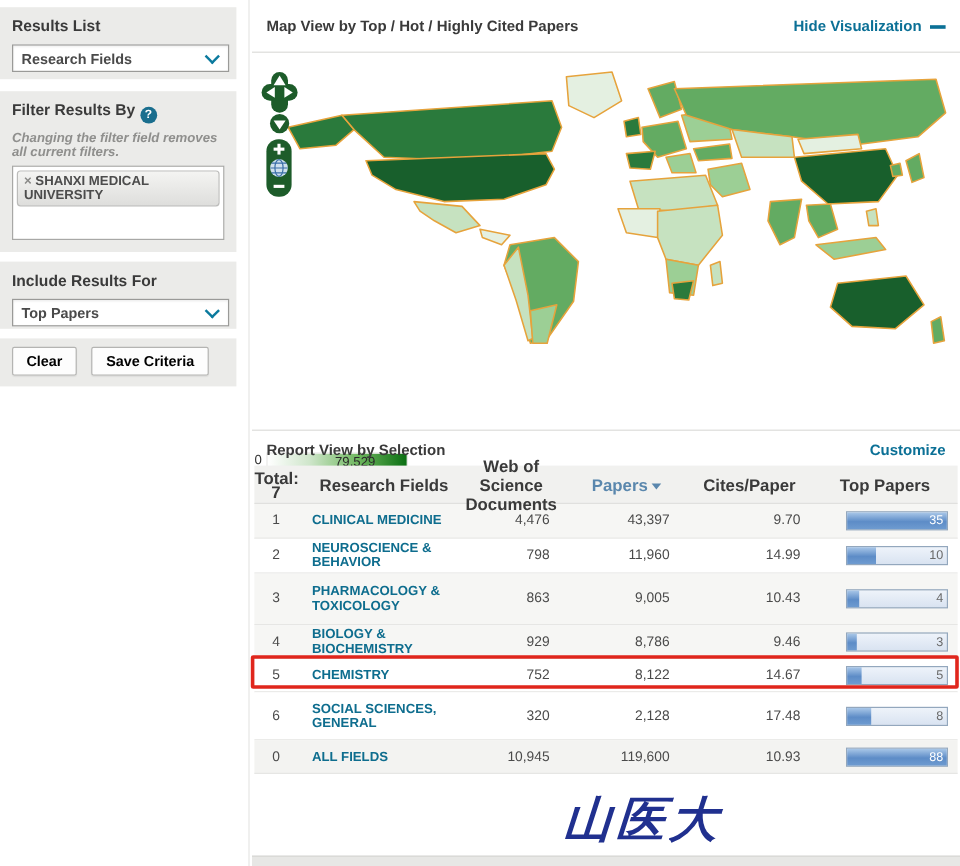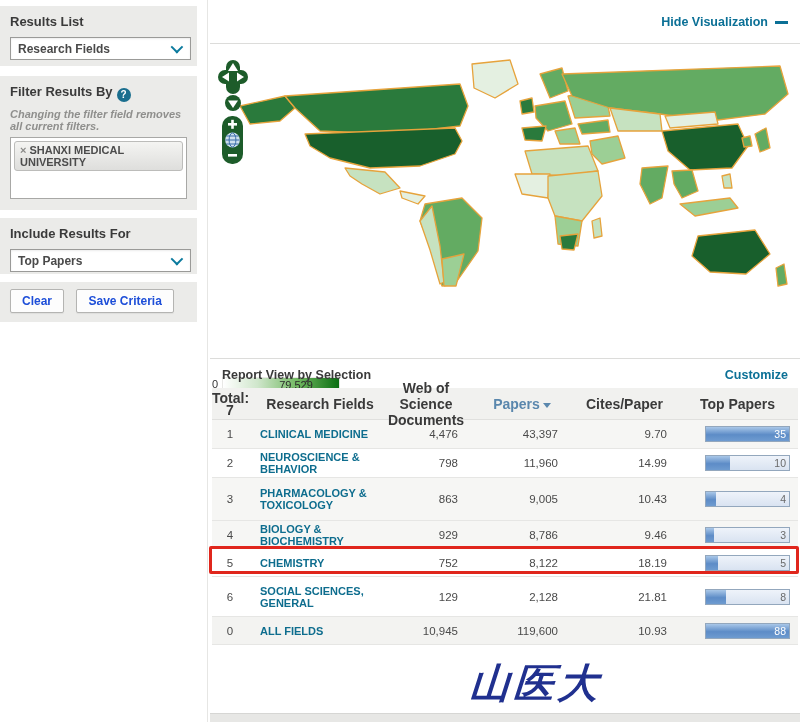--- a/index.html
+++ b/index.html
@@ -12,21 +12,21 @@
   .side-title { font-size:13px; font-weight:bold; color:#3a3a3a; }
   .dropdown { position:relative; margin-top:8px; width:181px; height:23px; background:#fff; border:1px solid #9a9a98; display:flex; align-items:center; box-shadow:inset 0 1px 2px rgba(0,0,0,.08); }
   .dropdown .dd-value { flex:1; font-size:12px; font-weight:bold; color:#4a4a4a; padding-left:7px; white-space:nowrap; overflow:hidden; }
   .chev { width:9px; height:9px; border-right:2px solid #0b7a9e; border-bottom:2px solid #0b7a9e; transform:rotate(45deg) translateY(-2px); margin-right:10px; }
   .note { font-size:11px; font-style:italic; font-weight:bold; color:#8f8f8d; line-height:12px; margin-top:6px; }
   .addfilter { font-size:12px; font-weight:bold; color:#0b7096; margin-top:7px; cursor:pointer; }
   .helpdot { display:inline-block; width:14px; height:14px; border-radius:50%; background:#1a6e8e; color:#fff; font-size:10px; font-weight:bold; text-align:center; line-height:14px; vertical-align:-2px; margin-left:4px; }
   .listbox { margin-top:5px; width:177px; height:62px; background:#fff; border:1px solid #a8a8a6; padding:3px; }
   .chip { background:linear-gradient(#f4f4f2,#dededc); border:1px solid #bcbcba; border-radius:3px; padding:2px 5px; font-size:11px; font-weight:bold; color:#4c4c4c; line-height:12px; }
   .chip .x { color:#8a8a88; margin-right:3px; font-weight:bold; }
-  .btn { display:inline-block; background:#fdfdfd; border:1px solid #b4b4b2; border-radius:2px; padding:4px 11px; font-size:12px; font-weight:bold; color:#1d4ed8; cursor:pointer; box-shadow:0 1px 1px rgba(0,0,0,.06); }
+  .btn { display:inline-block; background:#fdfdfd; border:1px solid #b4b4b2; border-radius:2px; padding:4px 11px; font-size:12px; font-weight:bold; color:#000000; cursor:pointer; box-shadow:0 1px 1px rgba(0,0,0,.06); }
   .sep-line { position:absolute; left:207px; top:0; width:1px; height:722px; background:#e6e6e4; }
 
   
   #main { position:absolute; left:210px; top:0; width:590px; height:722px; background:#fff; }
   .panel-head { position:absolute; left:0; top:0; width:590px; height:44px; border-bottom:1px solid #dcdcda; }
   .panel-title { position:absolute; left:12px; top:15px; font-size:12.5px; font-weight:bold; color:#3a3a3a; }
   .tlink { font-size:12.5px; font-weight:bold; color:#0b7096; cursor:pointer; }
   .hide-vis { position:absolute; right:12px; top:15px; display:flex; align-items:center; gap:7px; }
   .minus-ic { width:13px; height:3px; background:#0b7096; }
 
@@ -104,20 +104,21 @@
       <span class="btn">Clear</span>
       <span class="btn" style="margin-left:8px;">Save Criteria</span>
     </div>
   </div>
 
   <div class="sep-line"></div>
 
   <div id="main">
 
     <div class="panel-head">
+      <div class="panel-title">Map View by Top / Hot / Highly Cited Papers</div>
       <div class="hide-vis">
         <span class="tlink">Hide Visualization</span>
         <span class="minus-ic"></span>
       </div>
     </div>
 
     <div id="map-wrap">
       <svg id="map-svg" width="590" height="278" viewBox="0 0 590 278">
           <path d="M30,60 L75,50 L85,62 L70,75 L40,78 Z" fill="#2a7a3c" stroke="#e6a33c" stroke-width="1.3" stroke-linejoin="round"></path>
           <path d="M75,50 L250,38 L258,60 L250,80 L180,88 L110,85 L85,62 Z" fill="#2a7a3c" stroke="#e6a33c" stroke-width="1.3" stroke-linejoin="round"></path>
@@ -261,34 +262,34 @@
                 <div class="bar-fill" style="width: 10%;"></div>
                 <span class="bar-val" style="color: rgb(106, 106, 106);">3</span>
               </div>
             </div>
           </div>
           <div class="t-row" style="height: 28px; background: rgb(255, 255, 255);">
             <div class="c-rank">5</div>
             <div class="c-field"><span class="field-link">CHEMISTRY</span></div>
             <div class="c-docs">752</div>
             <div class="c-cites">8,122</div>
-            <div class="c-cpp">18.19</div>
+            <div class="c-cpp">14.67</div>
             <div class="c-papers">
               <div class="bar">
                 <div class="bar-fill" style="width: 15%;"></div>
                 <span class="bar-val" style="color: rgb(106, 106, 106);">5</span>
               </div>
             </div>
           </div>
           <div class="t-row" style="height: 40px; background: rgb(255, 255, 255);">
             <div class="c-rank">6</div>
             <div class="c-field"><span class="field-link">SOCIAL SCIENCES, GENERAL</span></div>
-            <div class="c-docs">129</div>
+            <div class="c-docs">320</div>
             <div class="c-cites">2,128</div>
-            <div class="c-cpp">21.81</div>
+            <div class="c-cpp">17.48</div>
             <div class="c-papers">
               <div class="bar">
                 <div class="bar-fill" style="width: 24%;"></div>
                 <span class="bar-val" style="color: rgb(106, 106, 106);">8</span>
               </div>
             </div>
           </div>
           <div class="t-row" style="height: 28px; background: rgb(243, 243, 241);">
             <div class="c-rank">0</div>
             <div class="c-field"><span class="field-link">ALL FIELDS</span></div>

